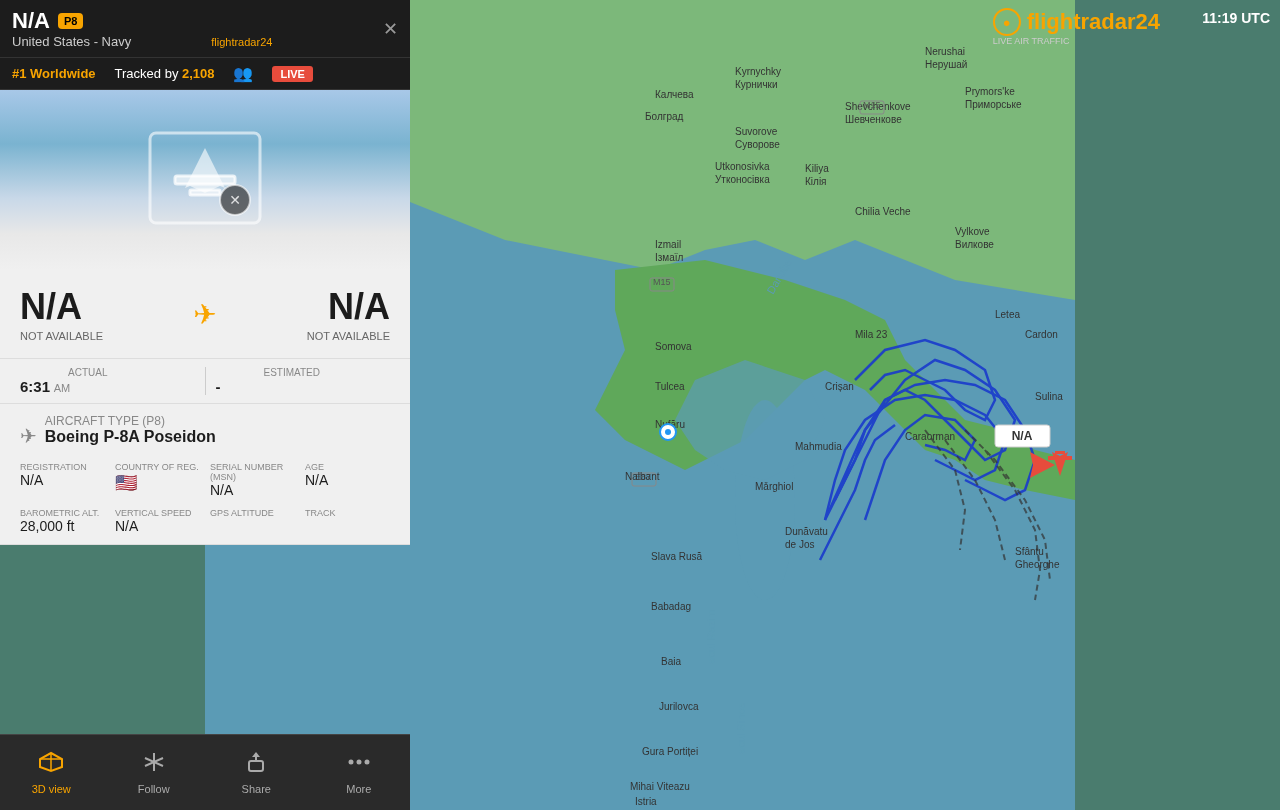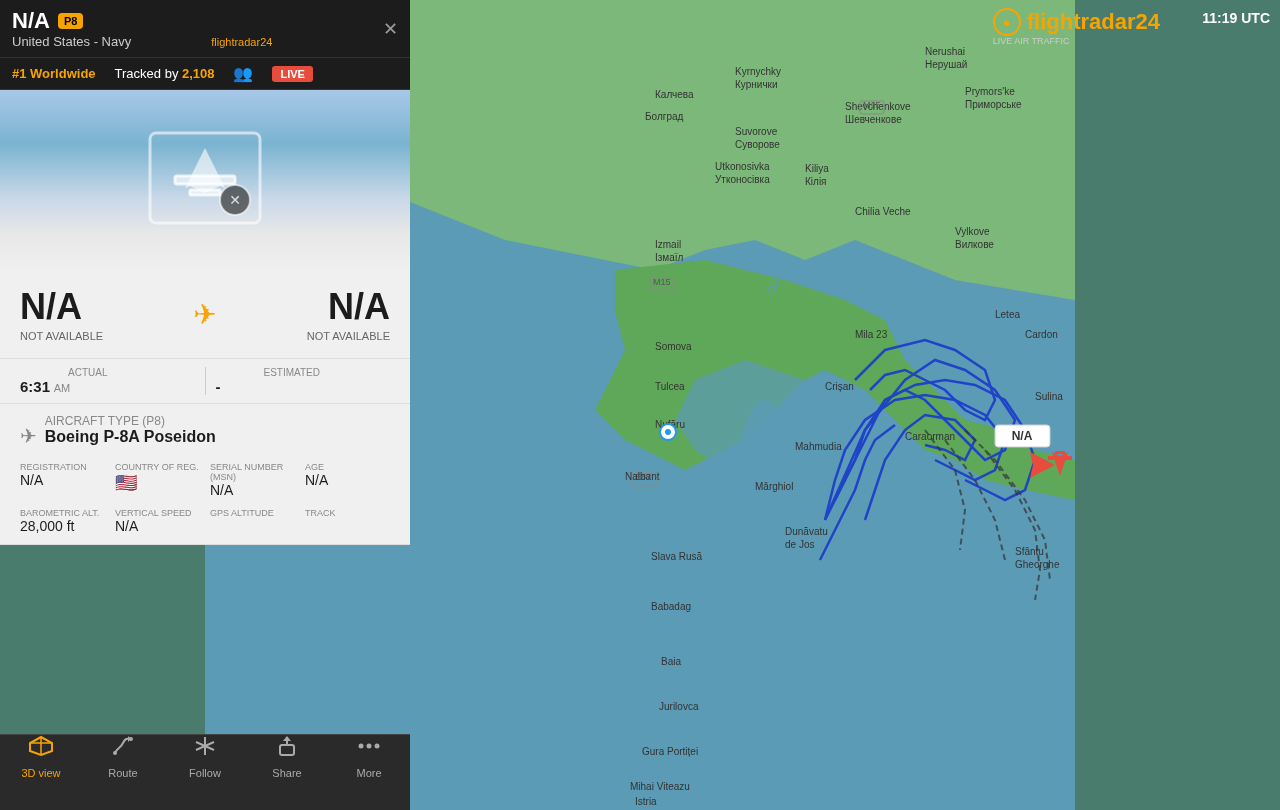--- a/index.html
+++ b/index.html
@@ -169,21 +169,21 @@
       bottom: 0; left: 0;
       width: 410px;
       background: #2a2a2a;
       height: 76px;
       display: flex; align-items: center;
       border-top: 1px solid #444;
       z-index: 11;
     }
     .nav-item {
       flex: 1;
-      display: flex; flex-direction: column; align-items: center; justify-content: flex-start;
+      display: flex; flex-direction: column; align-items: center; justify-content: center;
       color: #aaa;
       font-size: 10px;
       cursor: pointer;
       height: 100%;
       gap: 4px;
     }
     .nav-item.active {
       color: #f8a400;
     }
     .nav-icon {
@@ -457,32 +457,20 @@
         <line x1="13" y1="2" x2="13" y2="20" stroke="#f8a400" stroke-width="1.5"></line>
         <line x1="2" y1="8" x2="24" y2="8" stroke="#f8a400" stroke-width="1.5"></line>
       </svg>
     </span>
     <span class="nav-label">3D view</span>
   </div>
   <div class="nav-item">
     <span class="nav-icon">
       
       <svg width="26" height="22" viewBox="0 0 26 22">
-        <path d="M 5,18 C 8,12 10,14 13,8 C 16,2 18,4 21,4" fill="none" stroke="#aaa" stroke-width="2"></path>
-        <circle cx="5" cy="18" r="2" fill="#aaa"></circle>
-        <circle cx="21" cy="4" r="2" fill="#aaa"></circle>
-        <polygon points="21,4 18,1 18,7" fill="#aaa"></polygon>
-      </svg>
-    </span>
-    <span class="nav-label">Route</span>
-  </div>
-  <div class="nav-item">
-    <span class="nav-icon">
-      
-      <svg width="26" height="22" viewBox="0 0 26 22">
         <line x1="13" y1="2" x2="13" y2="20" stroke="#aaa" stroke-width="2"></line>
         <line x1="4" y1="7" x2="22" y2="15" stroke="#aaa" stroke-width="2"></line>
         <line x1="22" y1="7" x2="4" y2="15" stroke="#aaa" stroke-width="2"></line>
       </svg>
     </span>
     <span class="nav-label">Follow</span>
   </div>
   <div class="nav-item">
     <span class="nav-icon">
       

